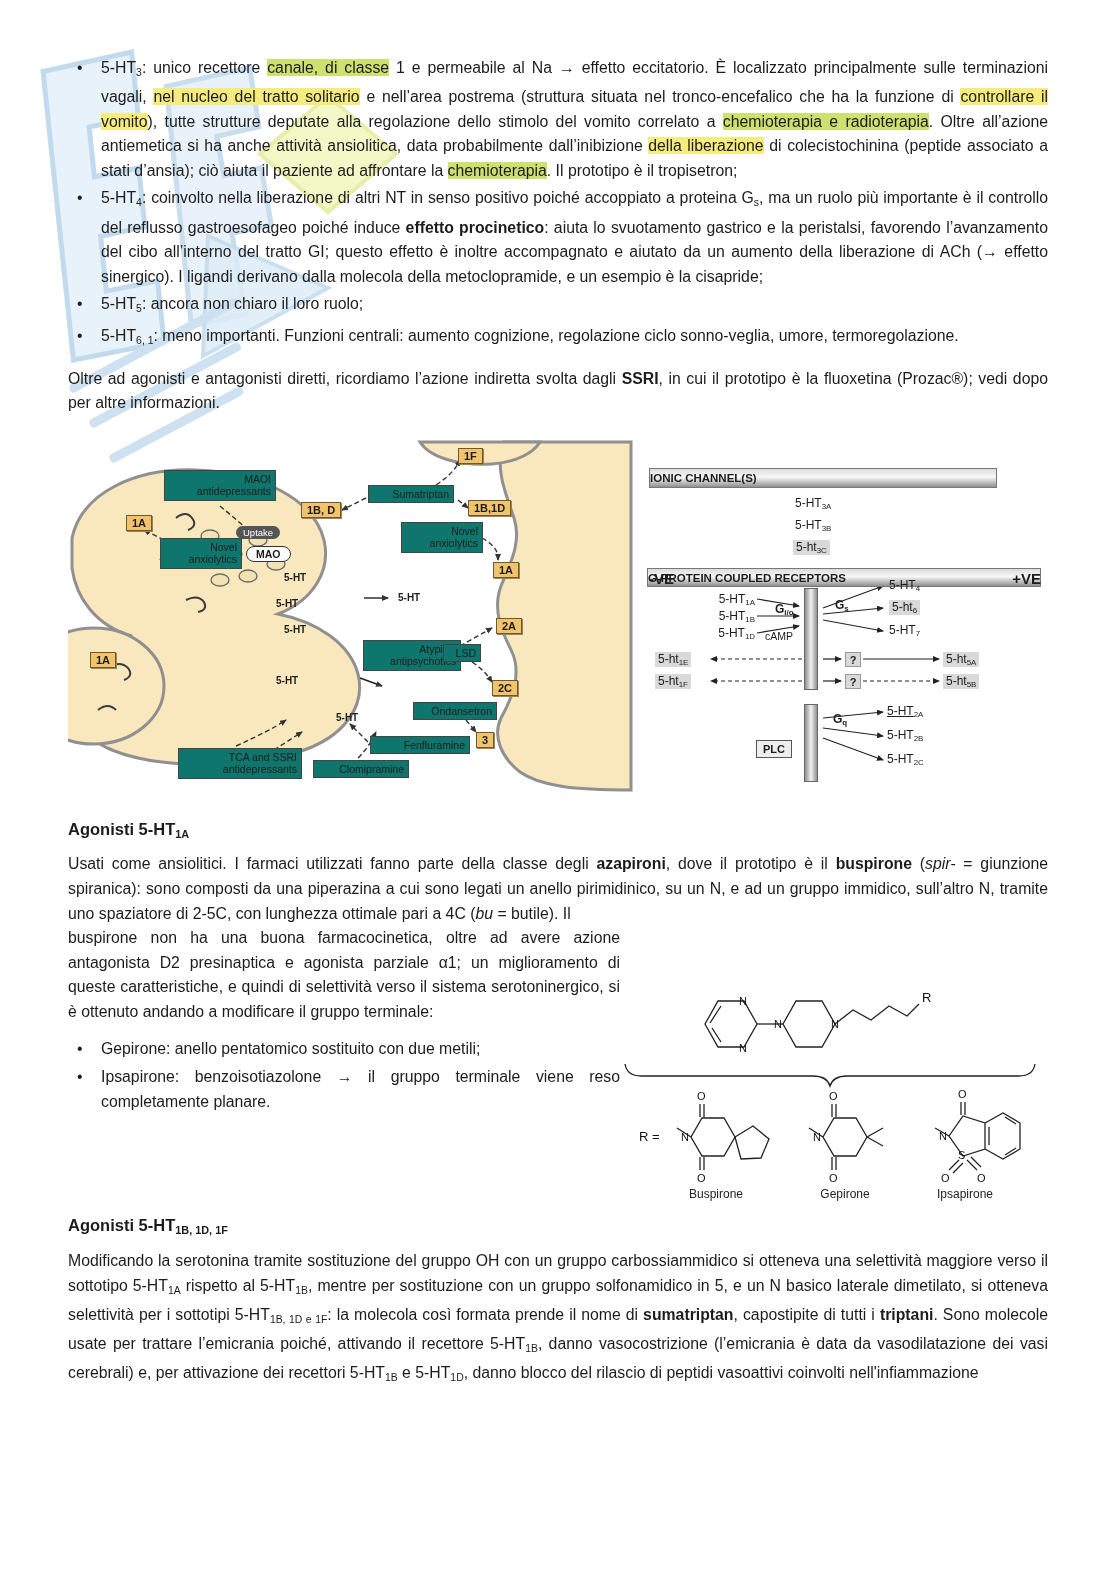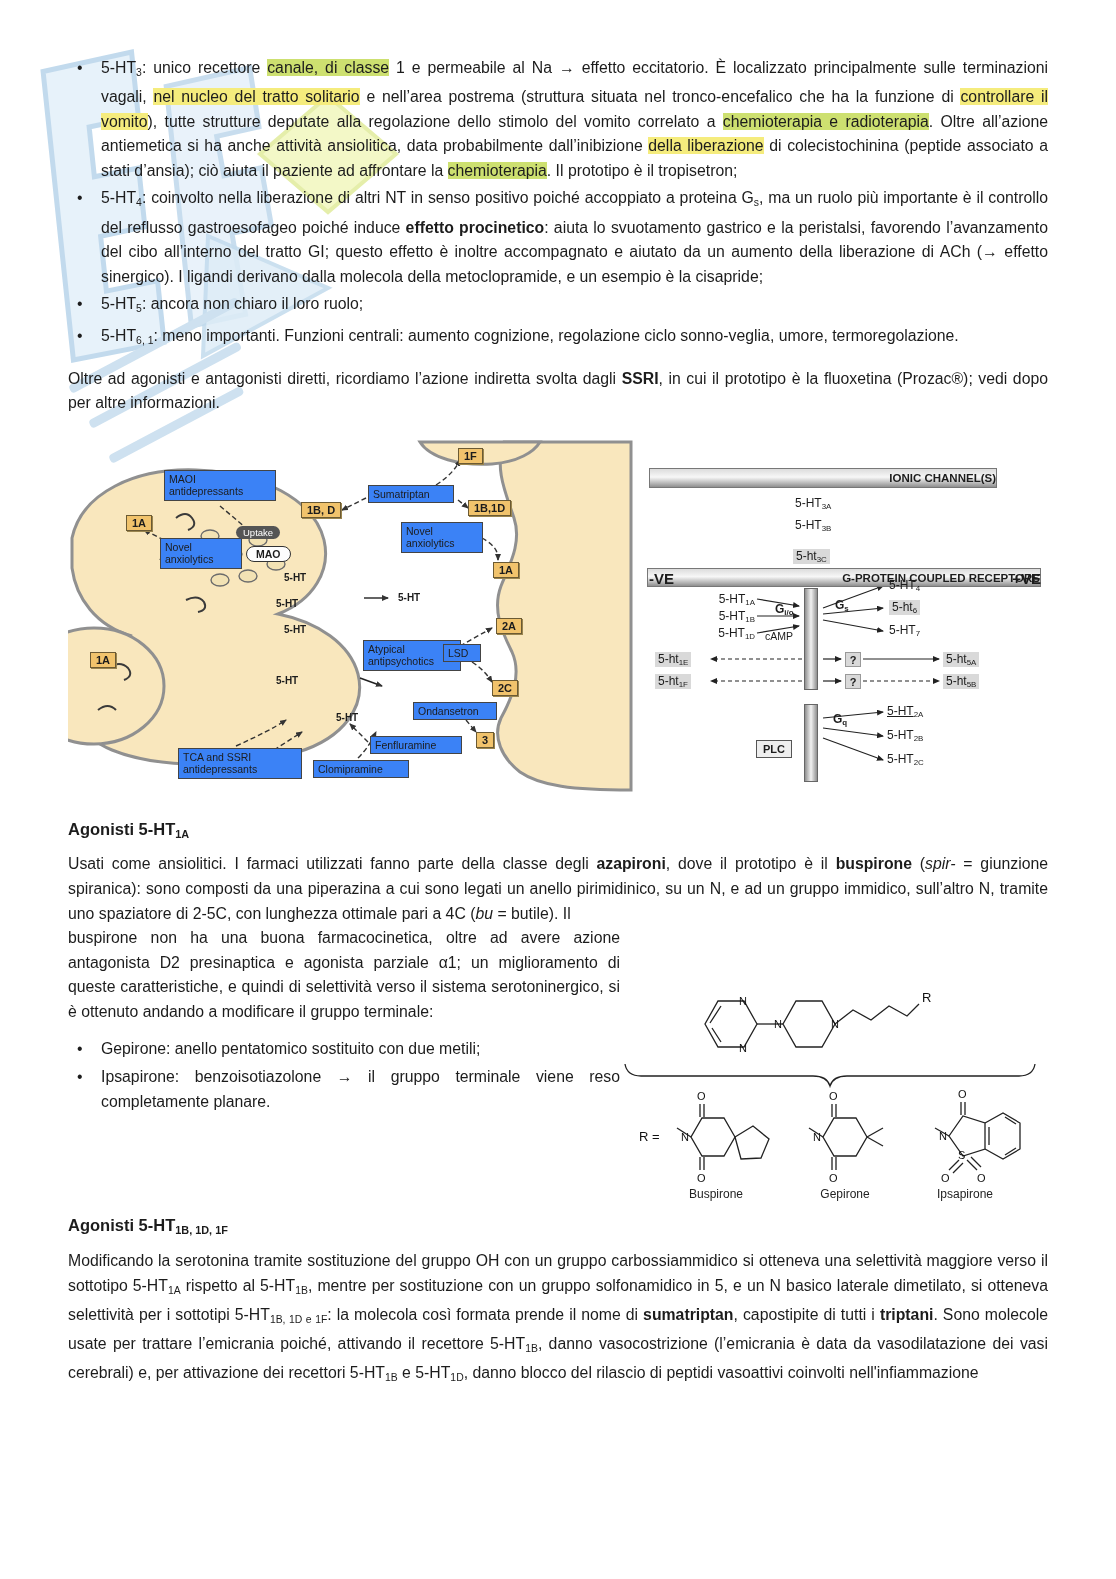--- a/index.html
+++ b/index.html
@@ -25,41 +25,41 @@
   h3 { font-size:16.5px; font-weight:bold; margin:20px 0 13px 0; }
   .para { margin-top:13px; }
 
   
   .figures-row { margin-top:24px; height:360px; position:relative; display:flex; }
   .fig-synapse { position:relative; width:565px; height:352px; flex:none; }
   .fig-receptors { position:relative; width:396px; height:322px; flex:none; margin-left:14px; margin-top:28px; font-size:12px; }
 
   .syn-svg, .rec-svg { position:absolute; left:0; top:0; }
   .dbox {
-    position:absolute; background:#3b82f6; border:1.2px solid #444;
-    font-size:10.5px; line-height:12.5px; text-align:left; padding:2px 4px; z-index:2;
+    position:absolute; background:#0f766e; border:1.2px solid #444;
+    font-size:10.5px; line-height:12.5px; text-align:right; padding:2px 4px; z-index:2;
   }
   .rtag {
     position:absolute; background:#f1c36c; border:1px solid #6b5a33;
     font-size:11px; font-weight:bold; padding:1px 5px; z-index:2; box-shadow:1px 1px 0 #9a854f;
   }
   .htlab { position:absolute; font-size:10px; font-weight:bold; z-index:2; }
   .pill-dark {
     position:absolute; background:#555; color:#fff; border-radius:10px;
     font-size:9.5px; padding:1px 7px; z-index:2;
   }
   .pill-light {
     position:absolute; background:#fdfdfd; border:1.4px solid #333; border-radius:12px;
     font-size:10.5px; font-weight:bold; padding:1px 9px; z-index:2;
   }
 
   
   .gradbar-h {
     position:absolute; background:linear-gradient(#dcdcdc,#f7f7f7 45%,#8f8f8f);
-    border:1px solid #777; text-align:right; font-weight:bold; font-size:11.5px;
+    border:1px solid #777; text-align:left; font-weight:bold; font-size:11.5px;
     line-height:18px; z-index:2;
   }
   .gradbar-v {
     position:absolute; background:linear-gradient(90deg,#8f8f8f,#f2f2f2 50%,#8f8f8f);
     border:1px solid #666; z-index:2;
   }
   .rname { position:absolute; font-size:12px; white-space:nowrap; z-index:3; }
   .rname.right-al { text-align:right; }
   .shade { background:#d9d9d9; padding:0 3px; }
   .gprot { position:absolute; font-size:12px; font-weight:bold; z-index:3; }
@@ -173,21 +173,21 @@
       <div class="htlab" style="left:216px; top:184px;">5-HT</div>
       <div class="htlab" style="left:330px; top:152px;">5-HT</div>
       <div class="rtag" style="left:428px; top:178px;">2A</div>
       <div class="dbox" style="left:295px; top:200px; width:98px;">Atypical antipsychotics</div>
       <div class="dbox" style="left:375px; top:204px; width:38px;">LSD</div>
       <div class="htlab" style="left:208px; top:235px;">5-HT</div>
       <div class="rtag" style="left:424px; top:240px;">2C</div>
       <div class="htlab" style="left:268px; top:272px;">5-HT</div>
       <div class="dbox" style="left:345px; top:262px; width:84px;">Ondansetron</div>
       <div class="rtag" style="left:408px; top:292px;">3</div>
-      <div class="dbox" style="left:302px; top:296px; width:92px;">Fenfluramine</div>
+      <div class="dbox" style="left:302px; top:296px; width:100px;">Fenfluramine</div>
       <div class="dbox" style="left:110px; top:308px; width:124px;">TCA and SSRI antidepressants</div>
       <div class="dbox" style="left:245px; top:320px; width:96px;">Clomipramine</div>
       <div class="rtag" style="left:22px; top:212px;">1A</div>
     </div>
 
     <div class="fig-receptors">
       <svg class="rec-svg" width="396" height="322" viewBox="0 0 396 322">
         <defs>
           <marker id="ar2" markerWidth="8" markerHeight="8" refX="6" refY="3" orient="auto" markerUnits="userSpaceOnUse">
             <path d="M0,0 L7,3 L0,6 Z" fill="#222"></path>
@@ -210,21 +210,21 @@
         <g stroke="#222" stroke-width="1.2" stroke-dasharray="4 3" marker-end="url(#ar2)">
           <line x1="155" y1="191" x2="64" y2="191"></line>
           <line x1="155" y1="213" x2="64" y2="213"></line>
           <line x1="216" y1="213" x2="292" y2="213"></line>
         </g>
       </svg>
 
       <div class="gradbar-h" style="left:2px; top:0; width:348px; height:20px;">IONIC CHANNEL(S)</div>
       <div class="rname" style="left:148px; top:28px;"><span>5-HT</span><span class="sub">3A</span></div>
       <div class="rname" style="left:148px; top:50px;"><span>5-HT</span><span class="sub">3B</span></div>
-      <div class="rname shade" style="left:146px; top:81px;"><span>5-ht</span><span class="sub">3C</span></div>
+      <div class="rname shade" style="left:146px; top:72px;"><span>5-ht</span><span class="sub">3C</span></div>
 
       <div class="gradbar-h" style="left:0; top:100px; width:394px; height:19px;">G-PROTEIN COUPLED RECEPTORS</div>
       <div class="vebadge" style="left:2px; top:102px;">-VE</div>
       <div class="vebadge" style="right:2px; top:102px;">+VE</div>
 
       <div class="rname right-al" style="left:56px; top:124px; width:52px;"><span>5-HT</span><span class="sub">1A</span></div>
       <div class="rname right-al" style="left:56px; top:141px; width:52px;"><span>5-HT</span><span class="sub">1B</span></div>
       <div class="rname right-al" style="left:56px; top:158px; width:52px;"><span>5-HT</span><span class="sub">1D</span></div>
       <div class="gprot" style="left:128px; top:134px;"><span>G</span><span class="sub">i/o</span></div>
 

